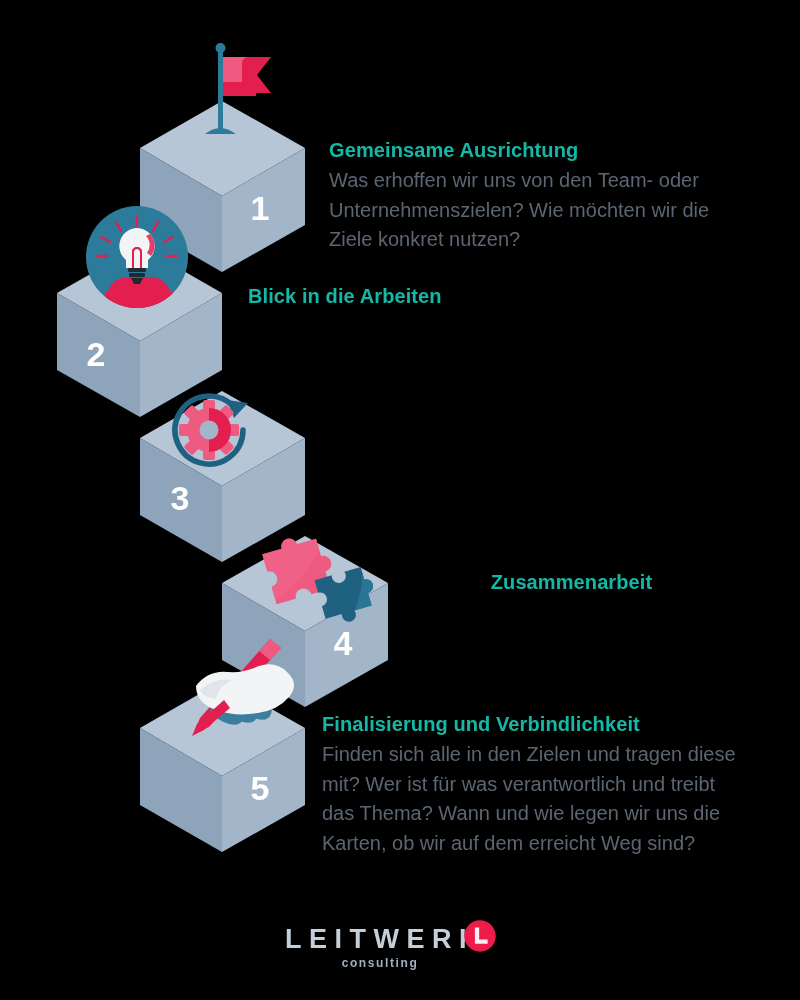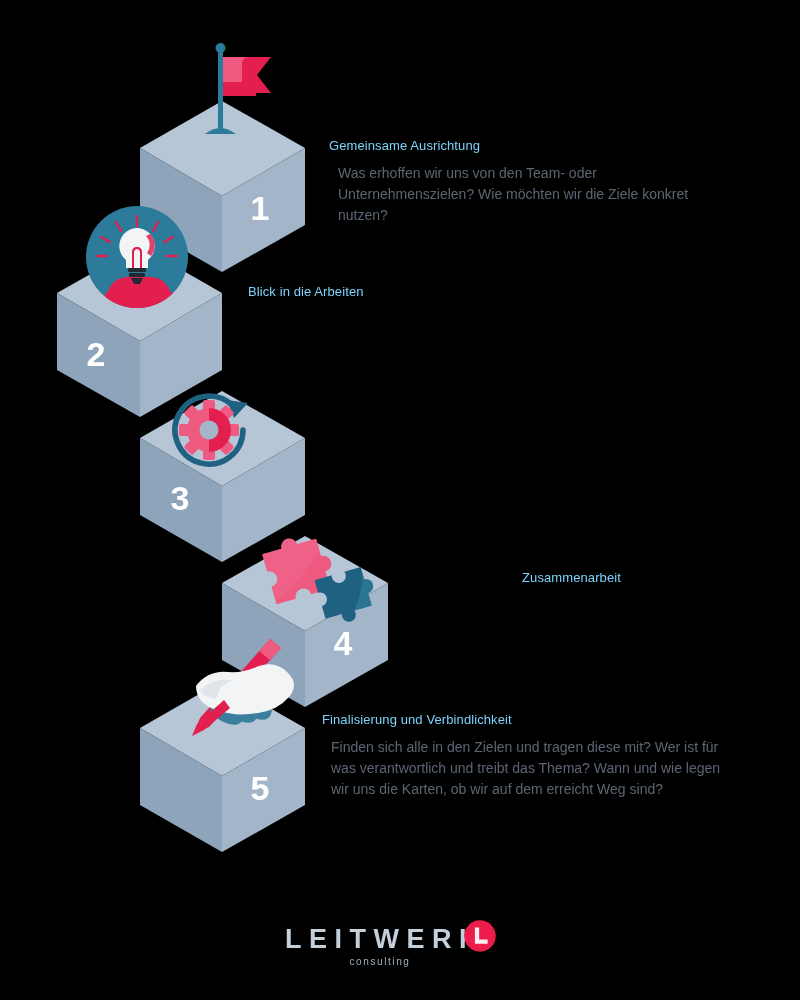--- a/index.html
+++ b/index.html
@@ -8,33 +8,33 @@
     background:#000000;
     font-family:"Liberation Sans", sans-serif;
     overflow:hidden;
     position:relative;
   }
   #stage{position:absolute;left:0;top:0;width:800px;height:1000px;}
   .svg-layer{position:absolute;left:0;top:0;width:800px;height:1000px;}
 
   .step-text{position:absolute;}
   .step-title{
-    font-size:13px;
-    font-weight:normal;
-    color:#7dd3fc;
+    font-size:20px;
+    font-weight:bold;
+    color:#14b8a6;
     letter-spacing:0.1px;
     margin:0 0 3px 0;
     line-height:1.25;
     white-space:nowrap;
   }
   .step-body{
-    font-size:14px;
+    font-size:20px;
     color:#5c6673;
     line-height:1.48;
-    margin:9px;
+    margin:0;
     font-weight:400;
   }
 
   .t1{left:329px;top:138px;width:400px;}
   .t2{left:248px;top:284px;width:470px;}
   .t3{left:322px;top:423px;width:410px;}
   .t4{left:399px;top:570px;width:345px;text-align:center;}
   .t5{left:322px;top:712px;width:425px;}
 
   
@@ -45,22 +45,22 @@
   .logo-word{
     position:absolute;left:0;top:6px;width:190px;
     text-align:center;
     font-size:27px;font-weight:bold;letter-spacing:7.5px;
     color:#c3cfd9;
     font-family:"Liberation Sans", sans-serif;
   }
   .logo-sub{
     position:absolute;left:0;top:38px;width:190px;
     text-align:center;
-    font-size:10px;letter-spacing:1.6px;
-    color:#9fb0bf;font-weight:normal;
+    font-size:12px;letter-spacing:1.6px;
+    color:#9fb0bf;font-weight:bold;
   }
   .logo-mark{
     position:absolute;left:178px;top:1px;width:34px;height:34px;
   }
 </style>
 </head>
 <body>
 
 <div id="stage">
 

